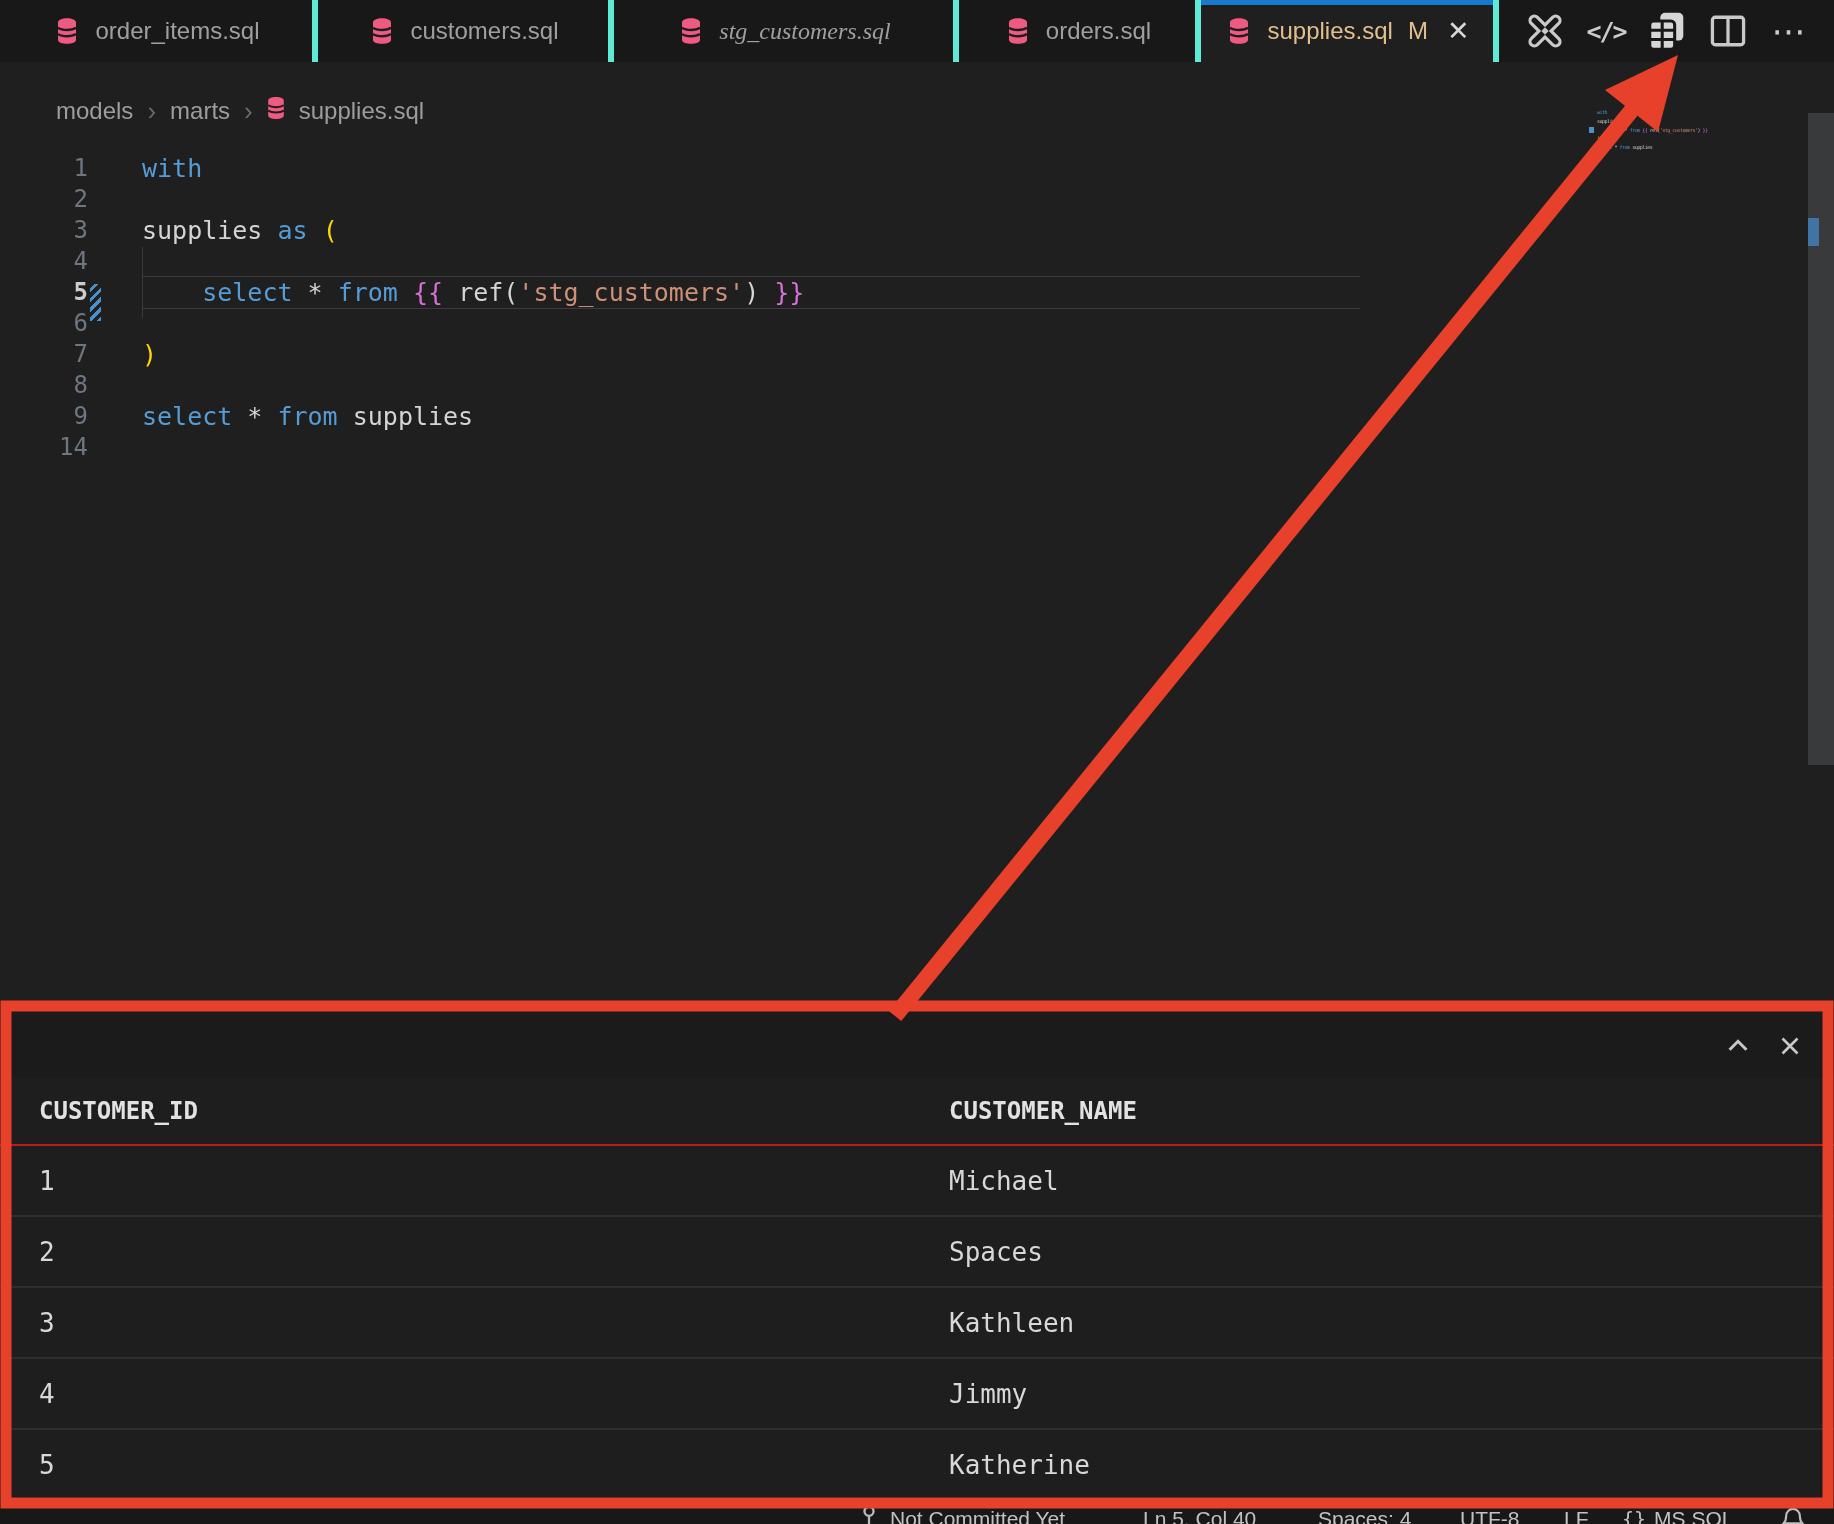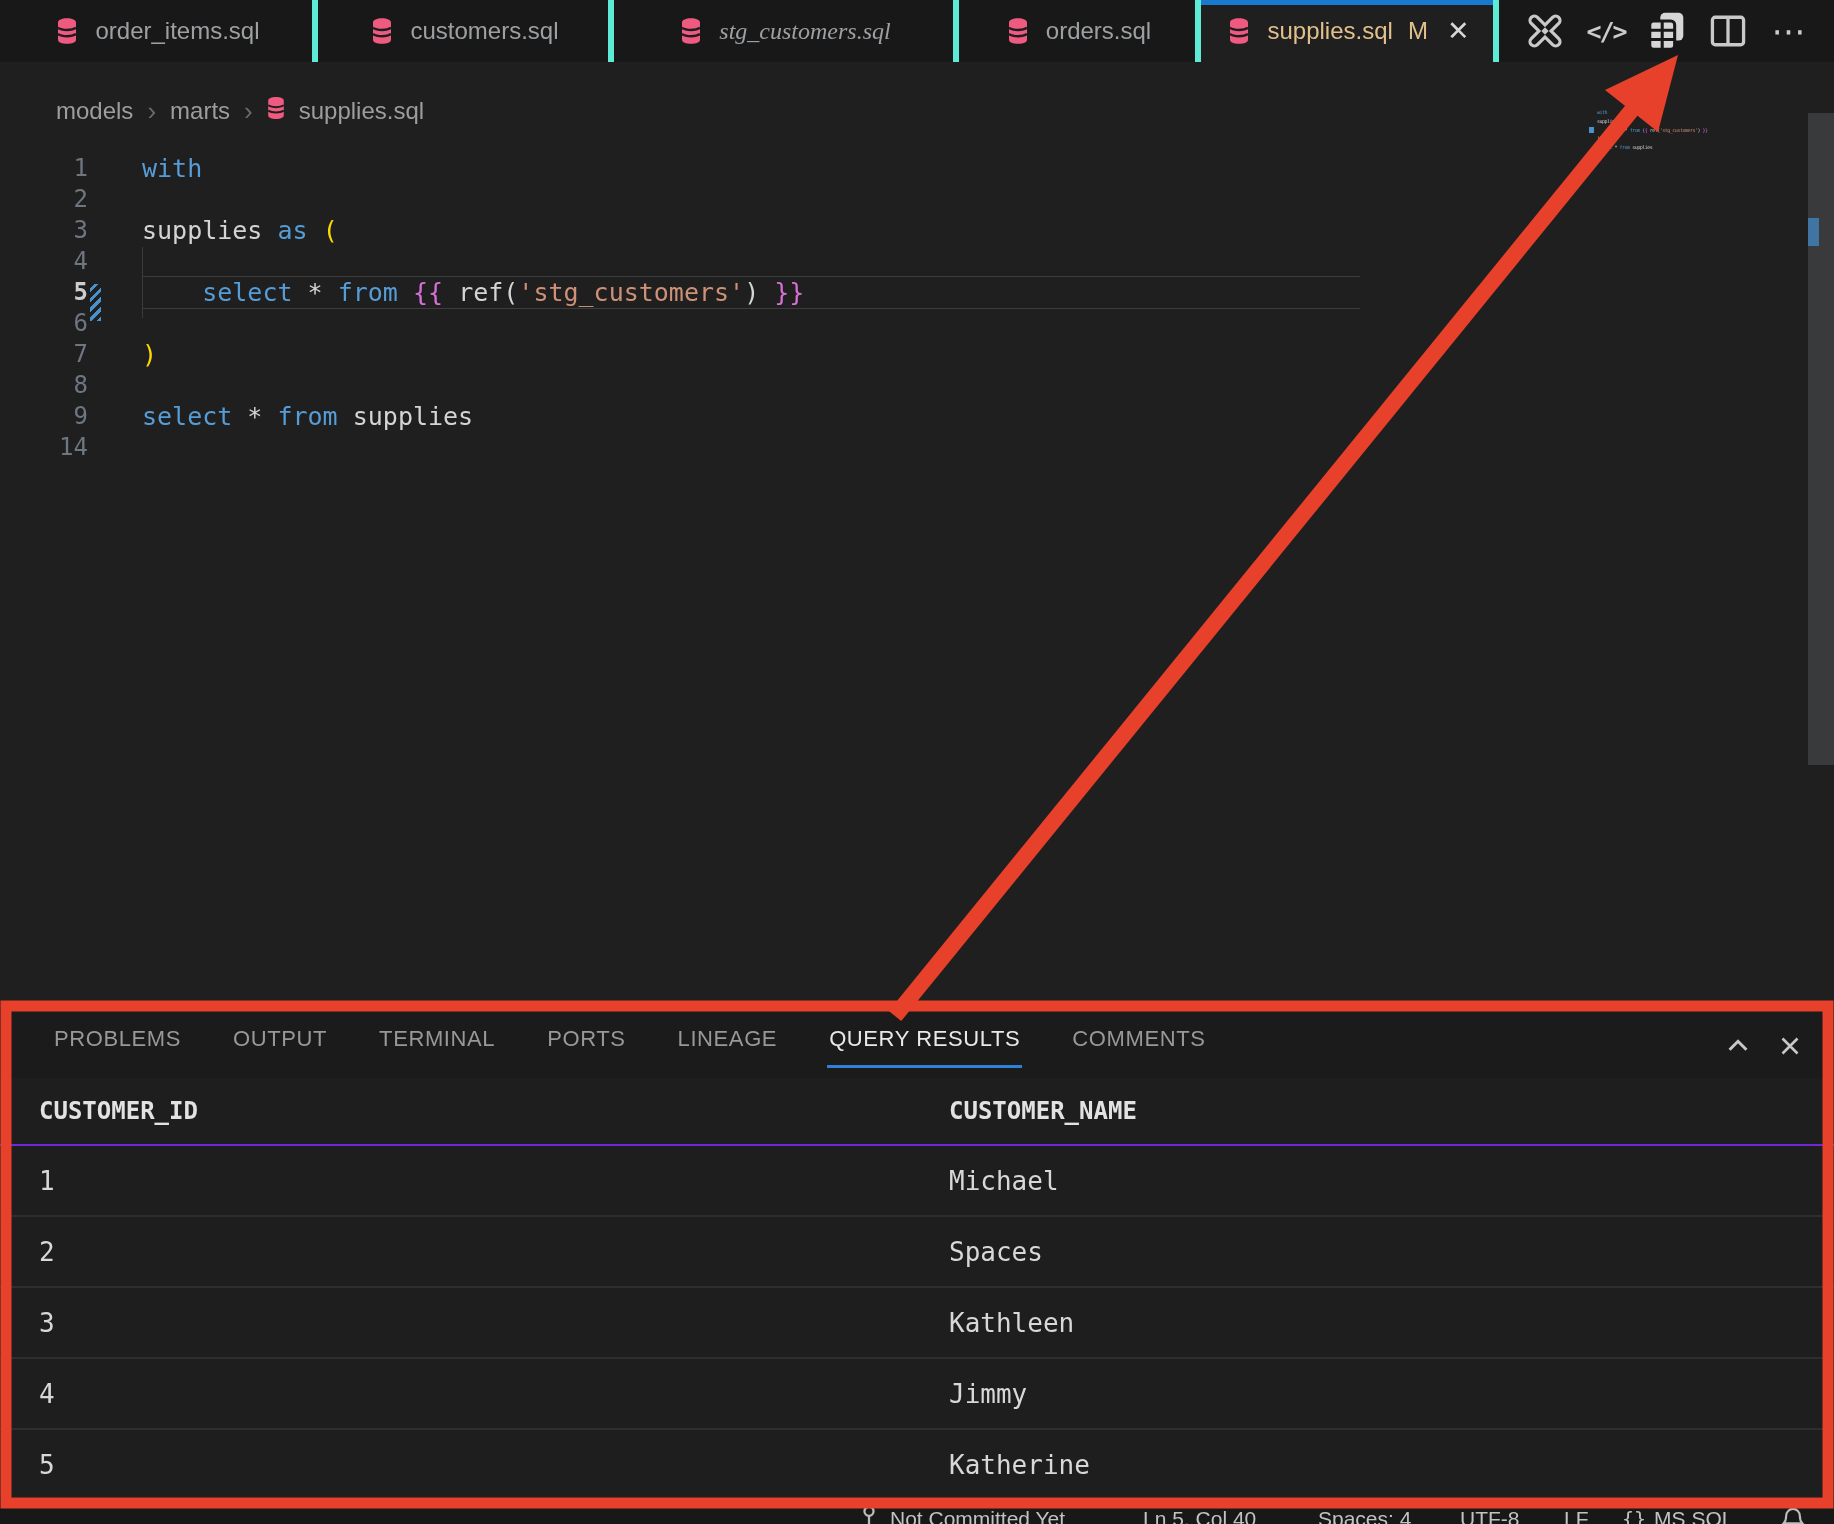--- a/index.html
+++ b/index.html
@@ -60,21 +60,21 @@
               font-size:22px;letter-spacing:.6px;color:#989898;}
   .panel-tab{position:relative;padding:18px 2px;white-space:nowrap;}
   .panel-tab.active{color:#e9e9e9;}
   .panel-tab.active::after{content:'';position:absolute;left:0;right:0;bottom:2px;height:3px;background:#2f81d7;}
   .panel-action{position:absolute;top:18px;width:44px;height:44px;display:flex;align-items:center;justify-content:center;}
   .panel-action.collapse{left:1716px;}
   .panel-action.closep{left:1768px;}
 
   .results{position:absolute;top:72px;left:0;right:0;font-family:"DejaVu Sans Mono",monospace;color:#d8d8d8;}
   .trow{position:relative;height:69px;background:#1e1e1e;border-bottom:2px solid #2e2e2e;}
-  .trow.head{height:66px;font-weight:bold;font-size:24px;color:#e2e2e2;border-bottom:2px solid #6d28d9;}
+  .trow.head{height:66px;font-weight:bold;font-size:24px;color:#e2e2e2;border-bottom:2px solid #b91c1c;}
   .trow .c1{position:absolute;left:39px;top:50%;transform:translateY(-50%);}
   .trow .c2{position:absolute;left:949px;top:50%;transform:translateY(-50%);}
   .trow:not(.head){font-size:26px;}
 
   
   .statusbar{position:absolute;top:1497px;left:0;width:1834px;height:44px;background:#181818;
              color:#c2c2c2;font-size:21px;}
   .sb-item{position:absolute;top:0;height:44px;display:flex;align-items:center;gap:8px;white-space:nowrap;}
   .sb-git{left:856px;}.sb-cursor{left:1143px;}.sb-indent{left:1318px;}.sb-enc{left:1460px;}
   .sb-eol{left:1564px;}.sb-lang{left:1622px;}.sb-bell{left:1780px;}
@@ -227,29 +227,20 @@
       </div>
     </div>
   <div class="indent-guide"></div>
 
   <div class="minimap" id="minimap-lines"><div><span class="tk-kw">with</span></div><div>&nbsp;</div><div><span class="tk-id">supplies </span><span class="tk-kw">as</span><span class="tk-id"> </span><span class="tk-br">(</span></div><div>&nbsp;</div><div><span class="tk-ws">    </span><span class="tk-kw">select</span><span class="tk-id"> * </span><span class="tk-kw">from</span><span class="tk-id"> </span><span class="tk-jj">{{</span><span class="tk-id"> ref(</span><span class="tk-str">'stg_customers'</span><span class="tk-id">) </span><span class="tk-jj">}}</span></div><div>&nbsp;</div><div><span class="tk-br">)</span></div><div>&nbsp;</div><div><span class="tk-kw">select</span><span class="tk-id"> * </span><span class="tk-kw">from</span><span class="tk-id"> supplies</span></div><div>&nbsp;</div></div>
   <div class="minimap-mark"></div>
   <div class="scrollbar"></div>
   <div class="overview-mark"></div>
 
   <div class="panel">
-    <div class="panel-tabs" id="panel-tabs">
-        <div class="panel-tab">PROBLEMS</div>
-        <div class="panel-tab">OUTPUT</div>
-        <div class="panel-tab">TERMINAL</div>
-        <div class="panel-tab">PORTS</div>
-        <div class="panel-tab">LINEAGE</div>
-        <div class="panel-tab active">QUERY RESULTS</div>
-        <div class="panel-tab">COMMENTS</div>
-      </div>
     <div class="panel-action collapse" id="icon-chevron">
         <span style="display:flex">
           <svg width="30" height="30" viewBox="0 0 16 16" fill="none" stroke="#c8c8c8" stroke-width="1.6">
             <path d="M3.5 10l4.5-4.5L12.5 10"></path>
           </svg>
         </span>
       </div>
     <div class="panel-action closep" id="icon-close">
         <span style="display:flex">
           <svg width="30" height="30" viewBox="0 0 16 16" fill="none" stroke="#c8c8c8" stroke-width="1.4">

